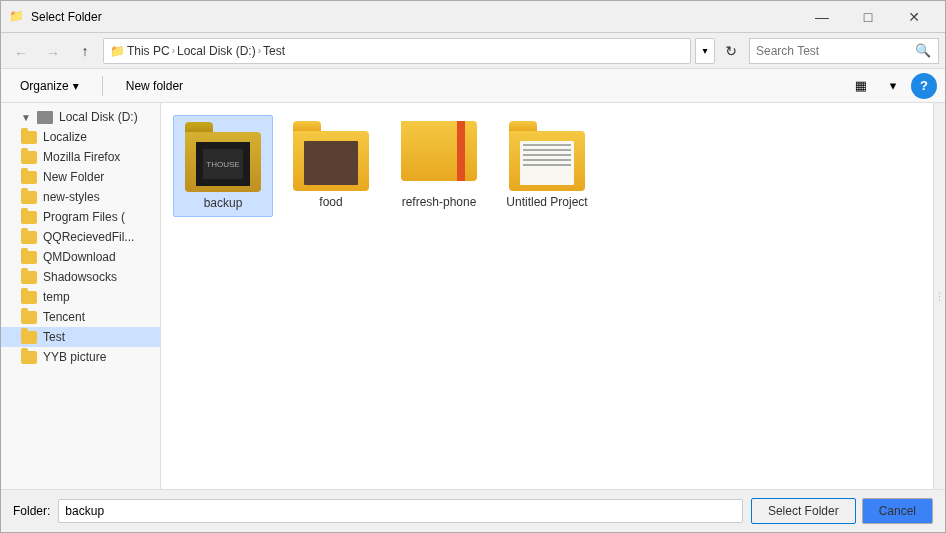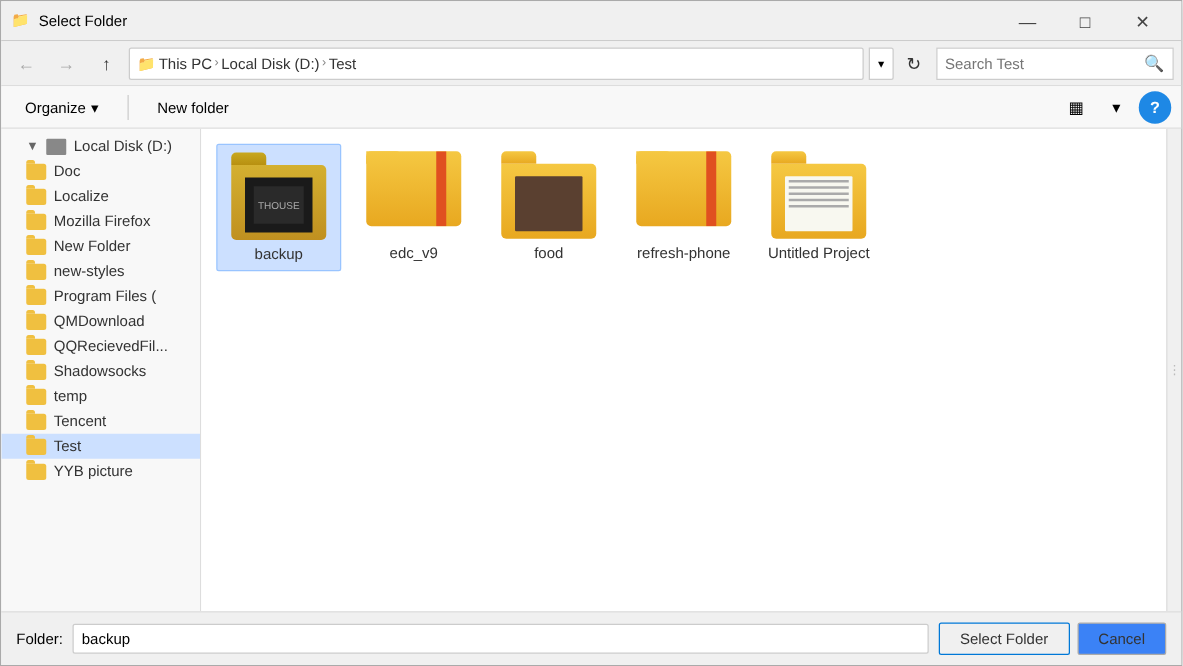--- a/index.html
+++ b/index.html
@@ -421,49 +421,45 @@
 
     <div class="sidebar">
       <div class="sidebar-group">
         <div class="sidebar-item">
           <span style="width:10px;font-size:10px;color:#666;">▼</span>
           <span class="drive-icon"></span>
           <span>Local Disk (D:)</span>
         </div>
         <div class="sidebar-item">
           <span class="folder-icon-sm"></span>
-          <span>Doc</span>
-        </div>
-        <div class="sidebar-item">
-          <span class="folder-icon-sm"></span>
           <span>Localize</span>
         </div>
         <div class="sidebar-item">
           <span class="folder-icon-sm"></span>
           <span>Mozilla Firefox</span>
         </div>
         <div class="sidebar-item">
           <span class="folder-icon-sm"></span>
           <span>New Folder</span>
         </div>
         <div class="sidebar-item">
           <span class="folder-icon-sm"></span>
           <span>new-styles</span>
         </div>
         <div class="sidebar-item">
           <span class="folder-icon-sm"></span>
           <span>Program Files (</span>
         </div>
         <div class="sidebar-item">
           <span class="folder-icon-sm"></span>
+          <span>QQRecievedFil...</span>
+        </div>
+        <div class="sidebar-item">
+          <span class="folder-icon-sm"></span>
           <span>QMDownload</span>
-        </div>
-        <div class="sidebar-item">
-          <span class="folder-icon-sm"></span>
-          <span>QQRecievedFil...</span>
         </div>
         <div class="sidebar-item">
           <span class="folder-icon-sm"></span>
           <span>Shadowsocks</span>
         </div>
         <div class="sidebar-item">
           <span class="folder-icon-sm"></span>
           <span>temp</span>
         </div>
         <div class="sidebar-item">
@@ -492,29 +488,20 @@
                 <div style="width:40px;height:30px;background:#2a2a2a;display:flex;align-items:center;justify-content:center;">
                   <span style="color:#aaa;font-size:8px;">THOUSE</span>
                 </div>
               </div>
             </div>
           </div>
         </div>
         <span class="folder-name">backup</span>
       </div>
 
-      <div class="folder-item">
-        <div class="folder-large">
-          <div class="folder-tab" style="background:linear-gradient(180deg,#f5c842 0%,#e8a820 100%);"></div>
-          <div class="folder-body" style="position:relative;overflow:hidden;">
-            <div style="position:absolute;right:12px;top:0;width:8px;height:60px;background:#e05020;"></div>
-          </div>
-        </div>
-        <span class="folder-name">edc_v9</span>
-      </div>
 
       <div class="folder-item">
         <div class="folder-large">
           <div class="folder-tab" style="background:linear-gradient(180deg,#f5c842 0%,#e8a820 100%);"></div>
           <div class="folder-body" style="overflow:hidden;display:flex;align-items:center;justify-content:center;">
             <div style="width:54px;height:44px;background:#5a4030;margin-top:4px;border-radius:1px;"></div>
           </div>
         </div>
         <span class="folder-name">food</span>
       </div>

